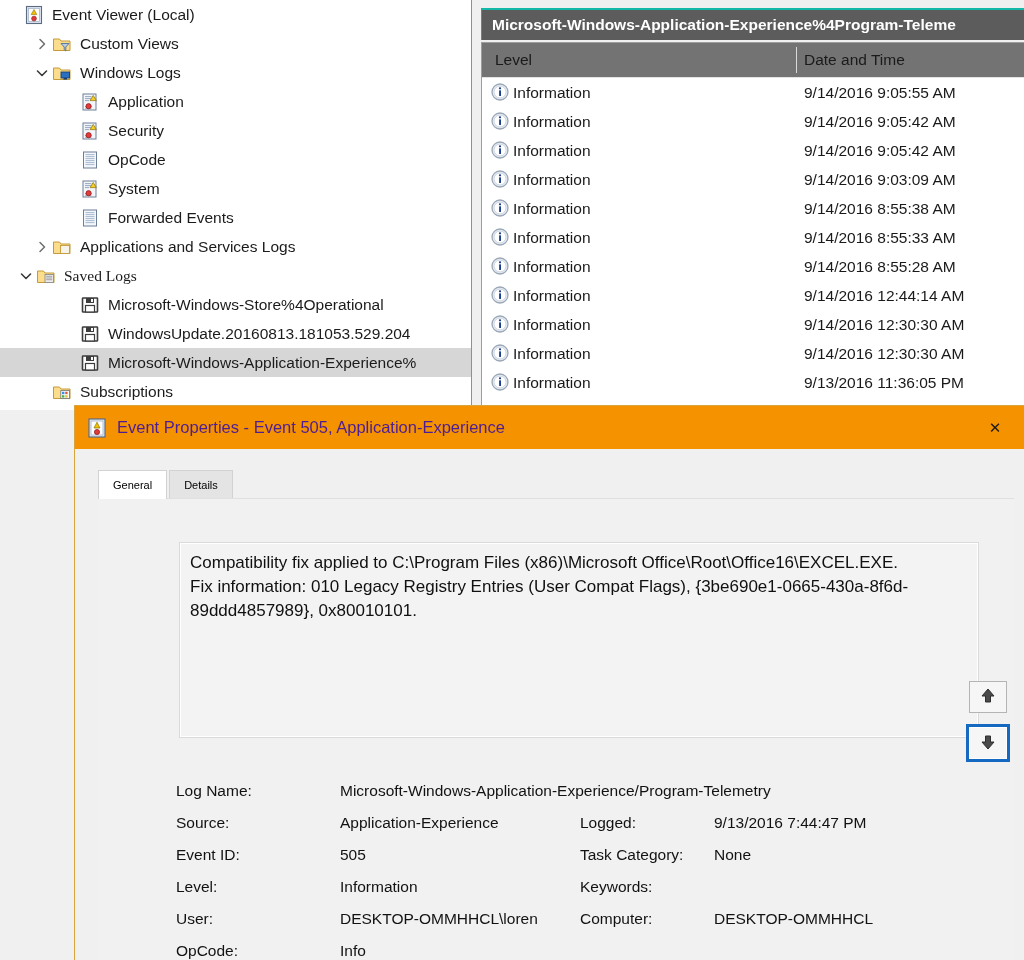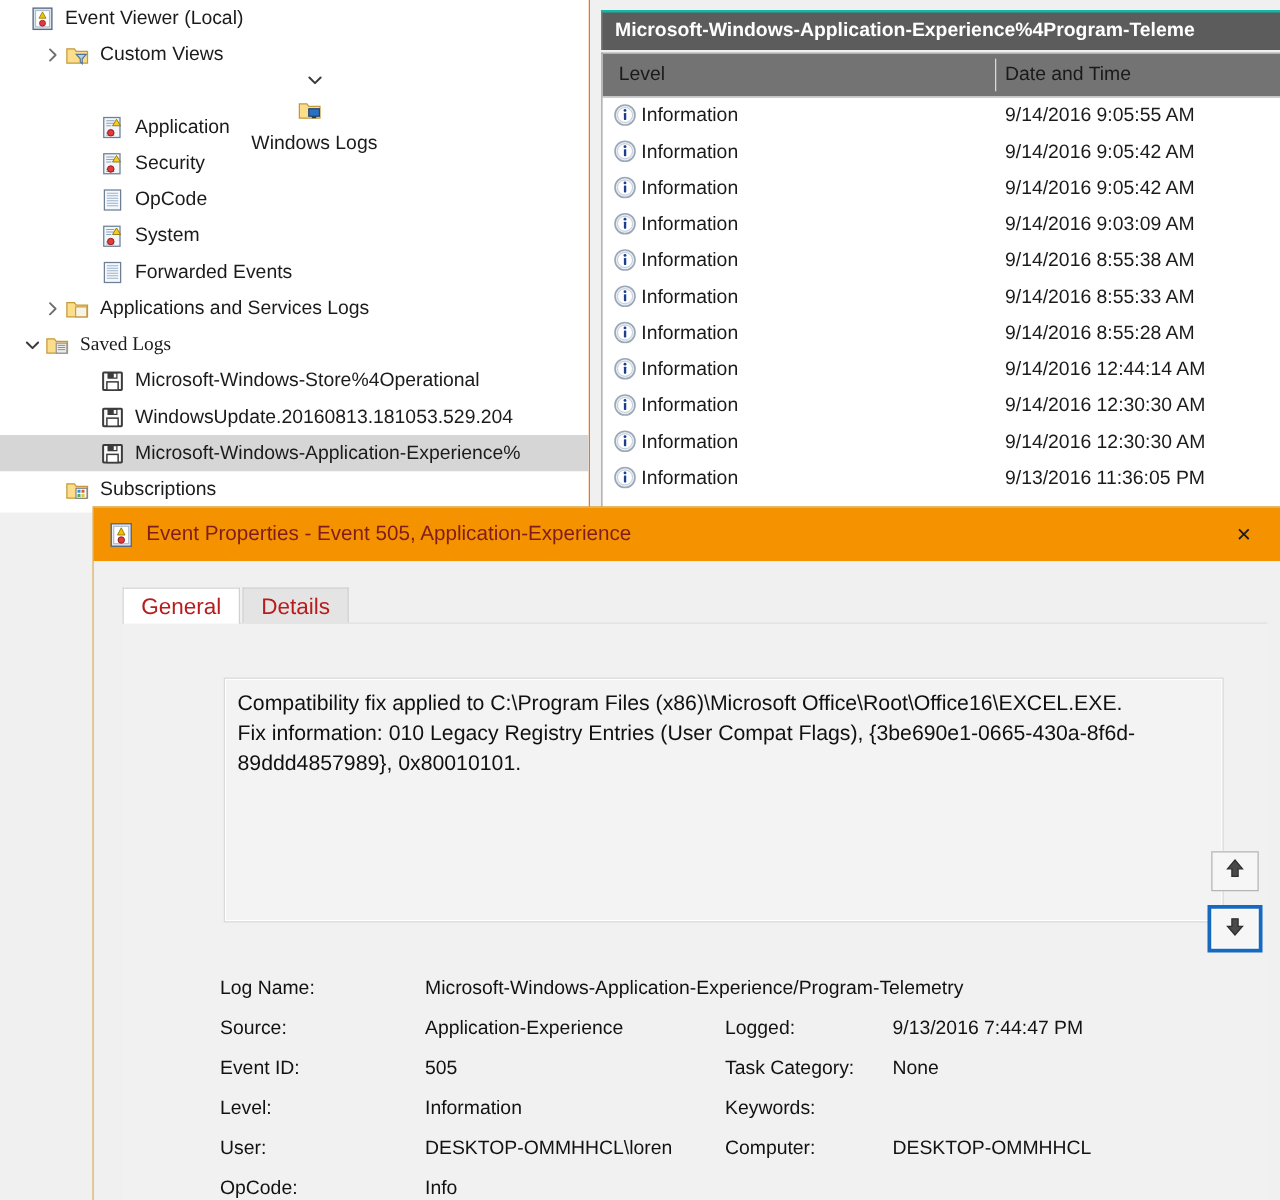--- a/index.html
+++ b/index.html
@@ -62,33 +62,33 @@
   
   #dialog{
     position:absolute;left:75px;top:406px;width:949px;height:554px;
     background:#f0f0f0;box-shadow:0 0 0 1px #d8a43c;
   }
   #dialog-titlebar{
     position:relative;height:43px;background:#f59200;
     display:flex;align-items:center;
   }
   #dlg-icon{margin-left:12px;width:20px;height:20px;flex:0 0 20px;}
-  #dlg-title{margin-left:10px;font-size:16.5px;color:#7f1d1d;white-space:nowrap;}
+  #dlg-title{margin-left:10px;font-size:16.5px;color:#4c1d95;white-space:nowrap;}
   #dlg-close{
     position:absolute;right:12px;top:0;height:43px;width:34px;
     display:flex;align-items:center;justify-content:center;cursor:pointer;
   }
 
   #dialog-body{position:absolute;left:0;top:43px;right:0;bottom:0;background:#f0f0f0;}
 
   
   #tabstrip{position:absolute;left:23px;top:21px;height:29px;display:flex;align-items:flex-end;}
   .tab{
-    height:28px;line-height:28px;padding:0 14px;font-size:18px;
-    background:#e4e4e4;border:1px solid #d2d2d2;border-bottom:none;margin-right:2px;color:#b91c1c;
+    height:28px;line-height:28px;padding:0 14px;font-size:11px;
+    background:#e4e4e4;border:1px solid #d2d2d2;border-bottom:none;margin-right:2px;color:#000000;
     cursor:pointer;
   }
   .tab.active{background:#ffffff;border-color:#d2d2d2;position:relative;z-index:2;}
 
   #tabpanel{
     position:absolute;left:23px;top:49px;width:916px;bottom:0;
     background:#f1f1f1;border-top:1px solid #e0e0e0;
   }
 
   
@@ -141,21 +141,21 @@
           </svg>
         </span>
         <span class="ico">
           <svg width="20" height="20" viewBox="0 0 20 20">
             <path d="M1.5 5 L1.5 16.5 L18 16.5 L18 7 L9 7 L7.5 5 Z" fill="#fbdd8c" stroke="#c49a3a" stroke-width="1"></path>
             <path d="M9 9.5 L17 9.5 L13.8 13 L13.8 17 L12.2 15.6 L12.2 13 Z" fill="#b9cfe4" stroke="#4f7296" stroke-width="0.9"></path>
           </svg>
         </span>
         <span class="tree-label">Custom Views</span>
       </div>
-      <div class="tree-row" style="padding-left: 32px; flex-direction: column;">
+      <div class="tree-row" style="padding-left: 32px;">
         <span class="twisty">
           <svg width="12" height="12" viewBox="0 0 12 12">
             <path d="M1.5 4 L6 8.5 L10.5 4" fill="none" stroke="#3a3a3a" stroke-width="1.6" stroke-linecap="round" stroke-linejoin="round"></path>
           </svg>
         </span>
         <span class="ico">
           <svg width="20" height="20" viewBox="0 0 20 20">
             <path d="M1.5 5 L1.5 16.5 L18 16.5 L18 7 L9 7 L7.5 5 Z" fill="#fbdd8c" stroke="#c49a3a" stroke-width="1"></path>
             <rect x="9" y="9" width="8.5" height="6" fill="#2a6fc2" stroke="#16406f" stroke-width="0.9"></rect>
             <rect x="11.5" y="15" width="3.5" height="1.6" fill="#16406f"></rect>

